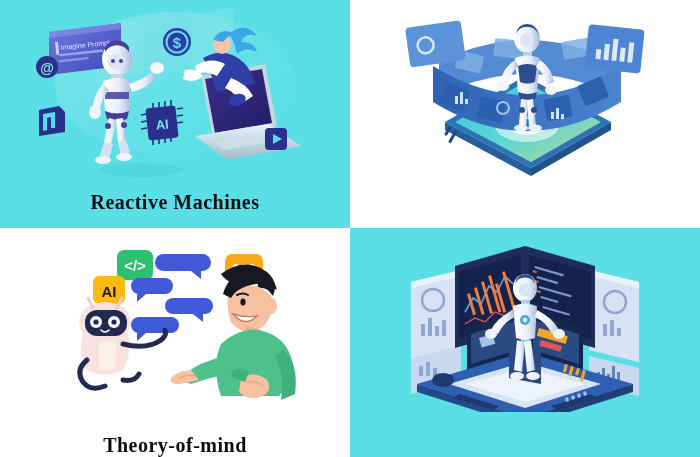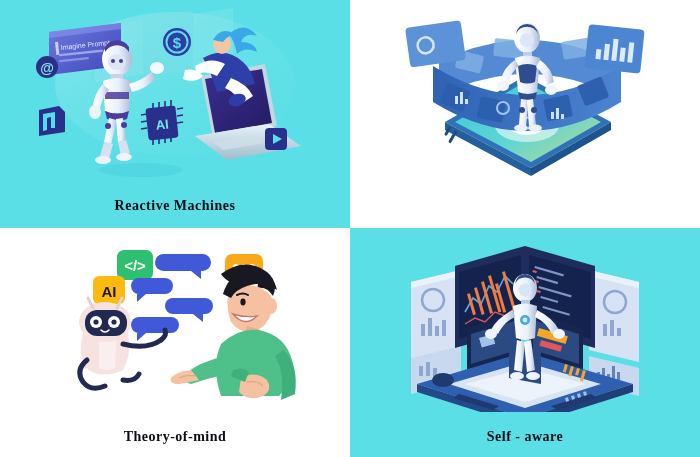--- a/index.html
+++ b/index.html
@@ -27,26 +27,26 @@
     height:180px;
     display:flex; align-items:center; justify-content:center;
   }
   .cell-label {
     position:absolute;
     left:0; right:0;
     bottom:14px;
     text-align:center;
     font-family:"Liberation Serif", serif;
     font-weight:bold;
-    font-size:14px;
+    font-size:20px;
     letter-spacing:0.5px;
     color:#0B0B14;
     white-space:nowrap;
   }
-  .cell.r2 .cell-label { bottom:12px; }
+  .cell.r2 .cell-label { bottom:0; }
   svg { display:block; }
 </style>
 </head>
 <body>
 
 <div class="grid">
 
   <div class="cell cyan r1">
     <div class="art">
       <svg width="300" height="180" viewBox="0 0 300 180">
@@ -536,16 +536,15 @@
           <path d="M162 78 q16 8 22 20 l-7 4 q-6 -12 -17 -17 Z" fill="url(#metal3)"></path>
           <ellipse cx="184" cy="102" rx="6" ry="5" fill="#EFF4FC"></ellipse>
 
           <path d="M142 108 l-3 30 l8 2 l3 -30 Z" fill="url(#metal3)"></path>
           <path d="M156 108 l4 30 l-8 2 l-3 -30 Z" fill="url(#metal3)"></path>
           <ellipse cx="142" cy="144" rx="7" ry="4" fill="#EEF3FB"></ellipse>
           <ellipse cx="158" cy="144" rx="7" ry="4" fill="#EEF3FB"></ellipse>
         </g>
       </svg>
     </div>
-    <div class="cell-label">Self - aware</div>
   </div>
 
 </div>
 
 </body></html>

